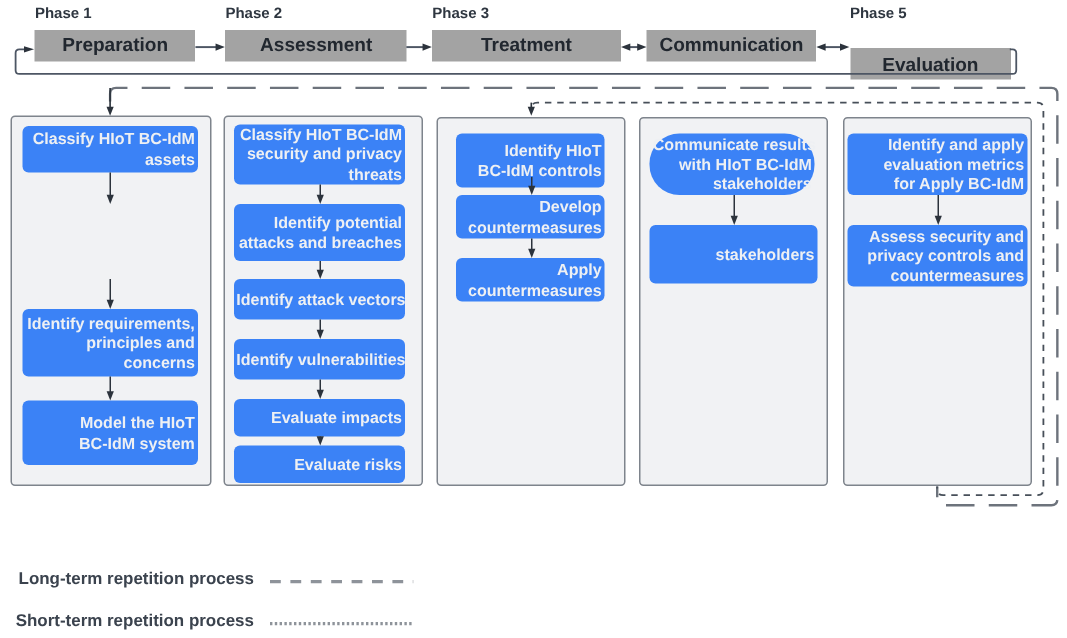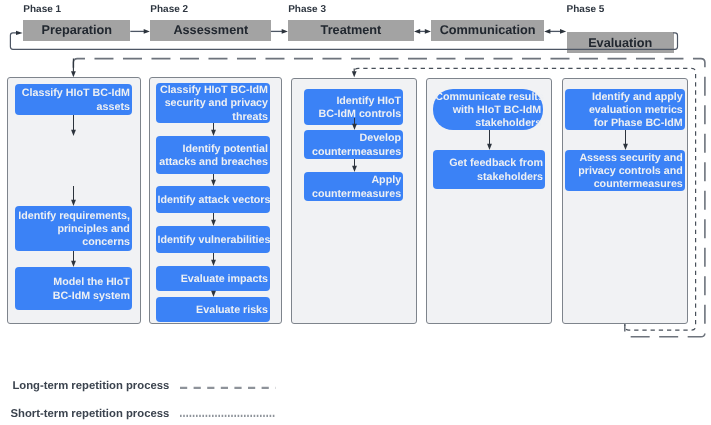--- a/index.html
+++ b/index.html
@@ -151,30 +151,29 @@
     <div class="col" style="left: 426.2px; top: 78.3px; width: 126.1px; height: 246px;"></div>
     <div class="node" style="left: 433.2px; top: 89px; width: 110px; height: 41px; border-radius: 20px;">
       <div class="node-inner">
         <div class="node-line">Communicate results</div>
         <div class="node-line">with HIoT BC-IdM</div>
         <div class="node-line">stakeholders</div>
       </div>
     </div>
     <div class="node" style="left: 433.2px; top: 150px; width: 111.8px; height: 39px;">
       <div class="node-inner">
-        <div class="node-line">Get feedback from</div>
         <div class="node-line">stakeholders</div>
       </div>
     </div>
     <div class="col" style="left: 561.6px; top: 78.3px; width: 126.3px; height: 246px;"></div>
     <div class="node" style="left: 565.1px; top: 89px; width: 119.7px; height: 41px;">
       <div class="node-inner">
         <div class="node-line">Identify and apply</div>
         <div class="node-line">evaluation metrics</div>
-        <div class="node-line">for Phase BC-IdM</div>
+        <div class="node-line">for Apply BC-IdM</div>
       </div>
     </div>
     <div class="node" style="left: 565.1px; top: 150px; width: 119.7px; height: 41px;">
       <div class="node-inner">
         <div class="node-line">Assess security and</div>
         <div class="node-line">privacy controls and</div>
         <div class="node-line">countermeasures</div>
       </div>
     </div>
     <div class="legend-text" style="left: 0px; width: 169.3px; text-align: right; top: 379.9px;">Long-term repetition process</div>

